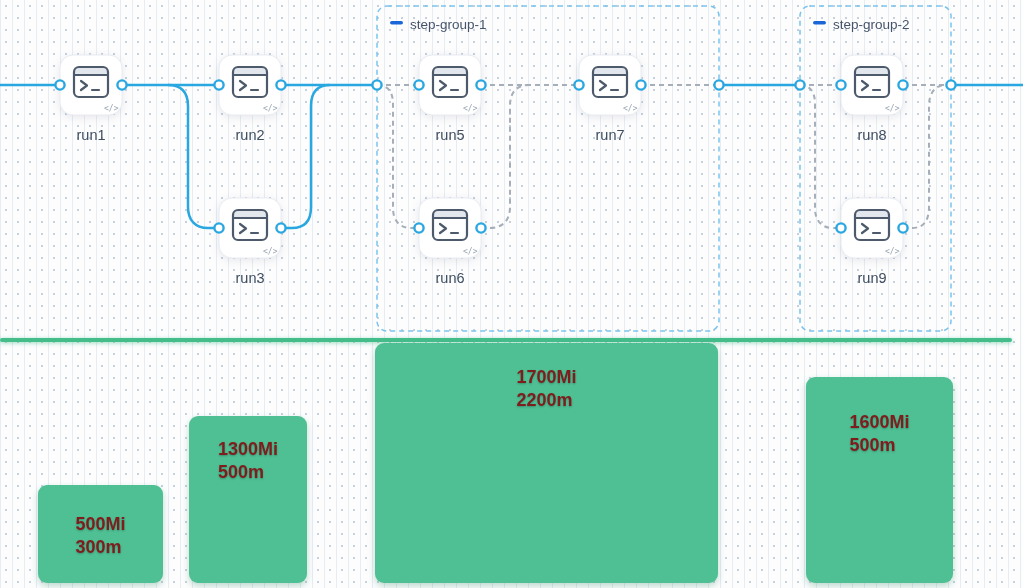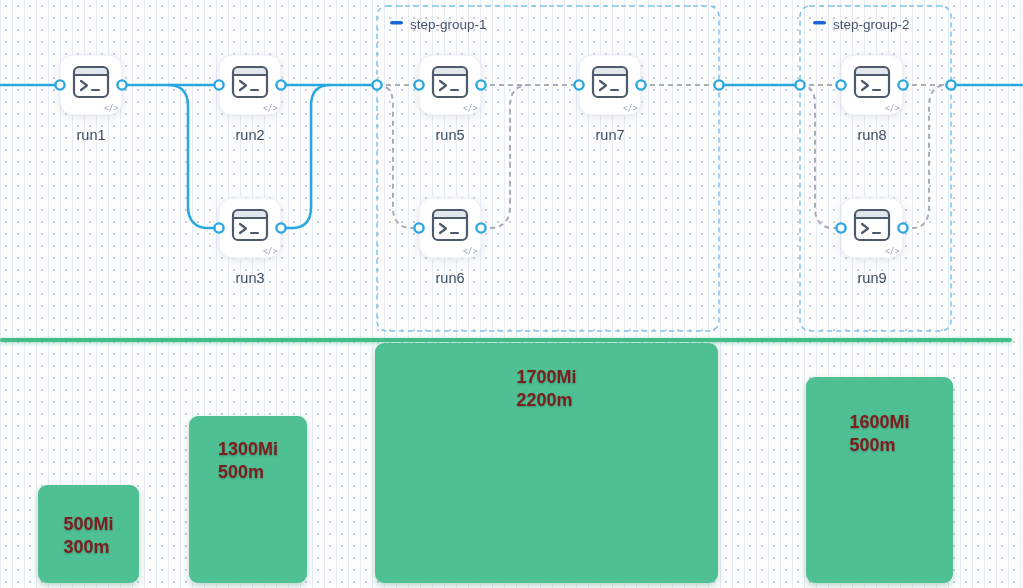--- a/index.html
+++ b/index.html
@@ -27,21 +27,21 @@
   .minus-btn{fill:#1a66d9;}
 
   .divider{position:absolute;left:0;top:338px;width:1012px;height:4px;
     background:#45bd8b;border-radius:2px;box-shadow:0 1px 4px rgba(69,189,139,.55);}
 
   .bar{position:absolute;background:#4fc093;border-radius:9px;
     box-shadow:0 3px 7px rgba(70,150,115,.35);
     display:flex;flex-direction:column;align-items:center;box-sizing:border-box;}
   .bar .label{text-align:left;font-weight:700;font-size:18px;line-height:23px;
     color:#7f1d1d;text-shadow:0 1px 2px rgba(16,34,47,.30);}
-  .bar-1{left:38px;top:485px;width:101px;height:98px;}
+  .bar-1{left:38px;top:485px;width:125px;height:98px;}
   .bar-1 .label{padding-top:28px;}
   .bar-2{left:189px;top:416px;width:118px;height:167px;}
   .bar-2 .label{padding-top:22px;}
   .bar-3{left:375px;top:343px;width:343px;height:240px;}
   .bar-3 .label{padding-top:23px;}
   .bar-4{left:806px;top:377px;width:147px;height:206px;}
   .bar-4 .label{padding-top:13px;margin-top:21px;}
 </style>
 </head>
 <body>

